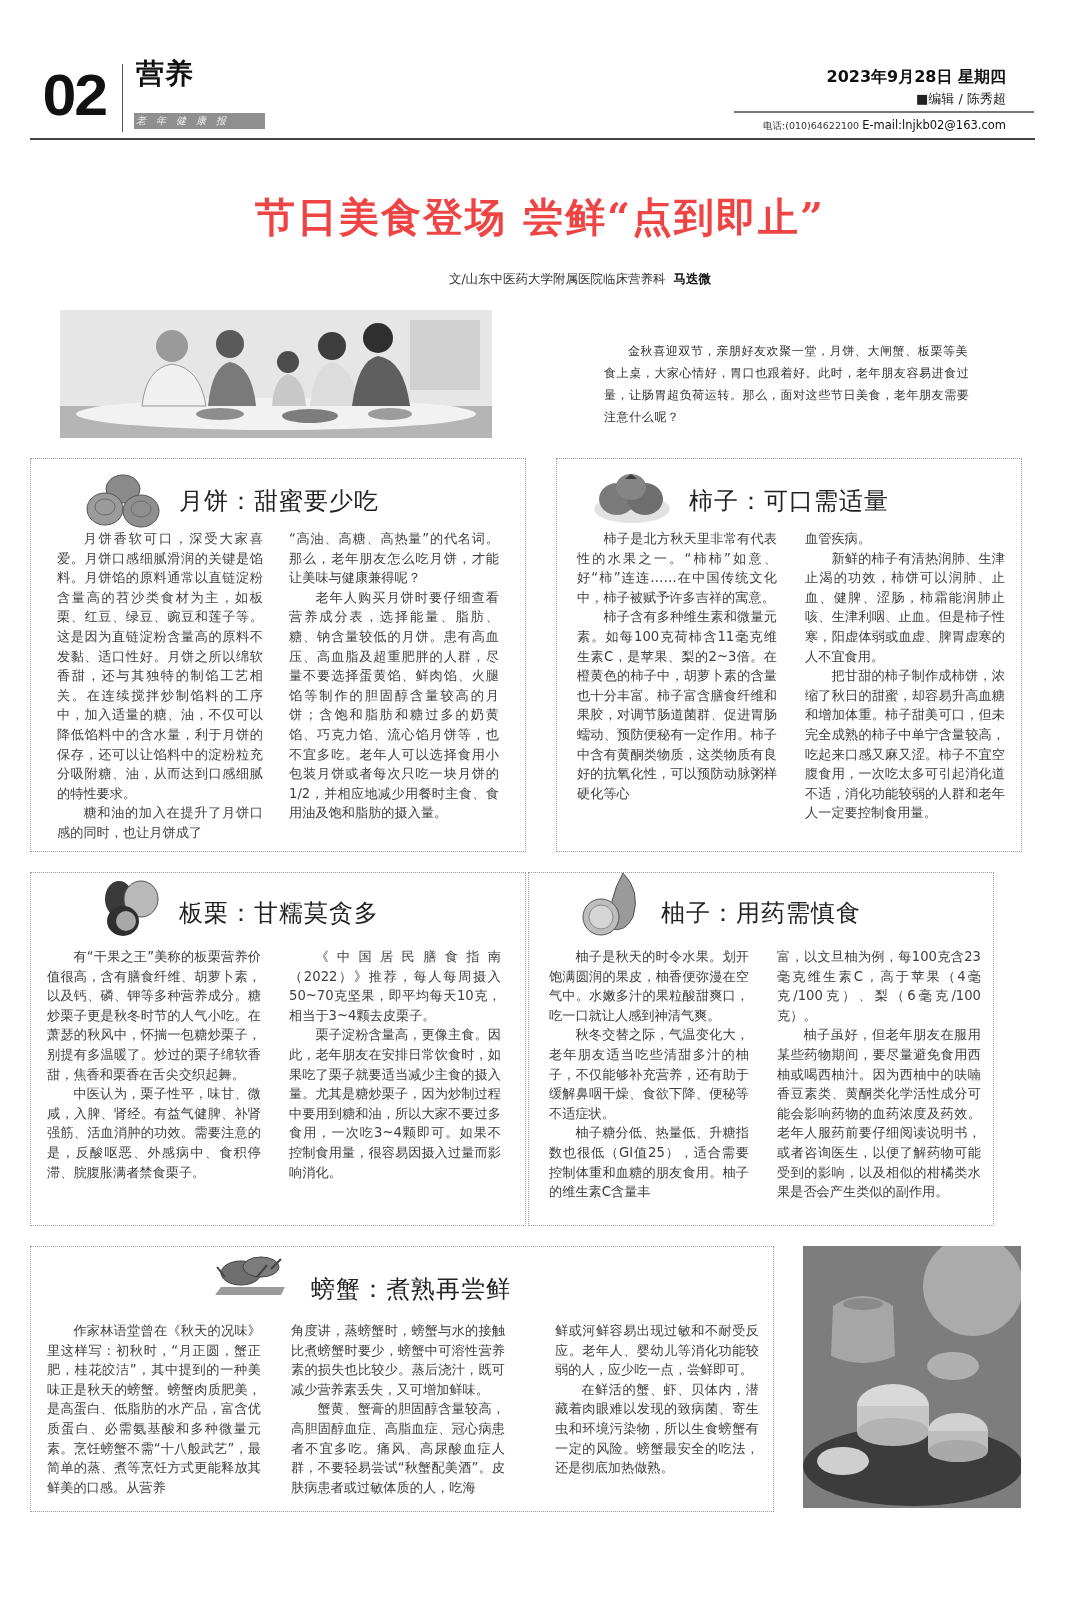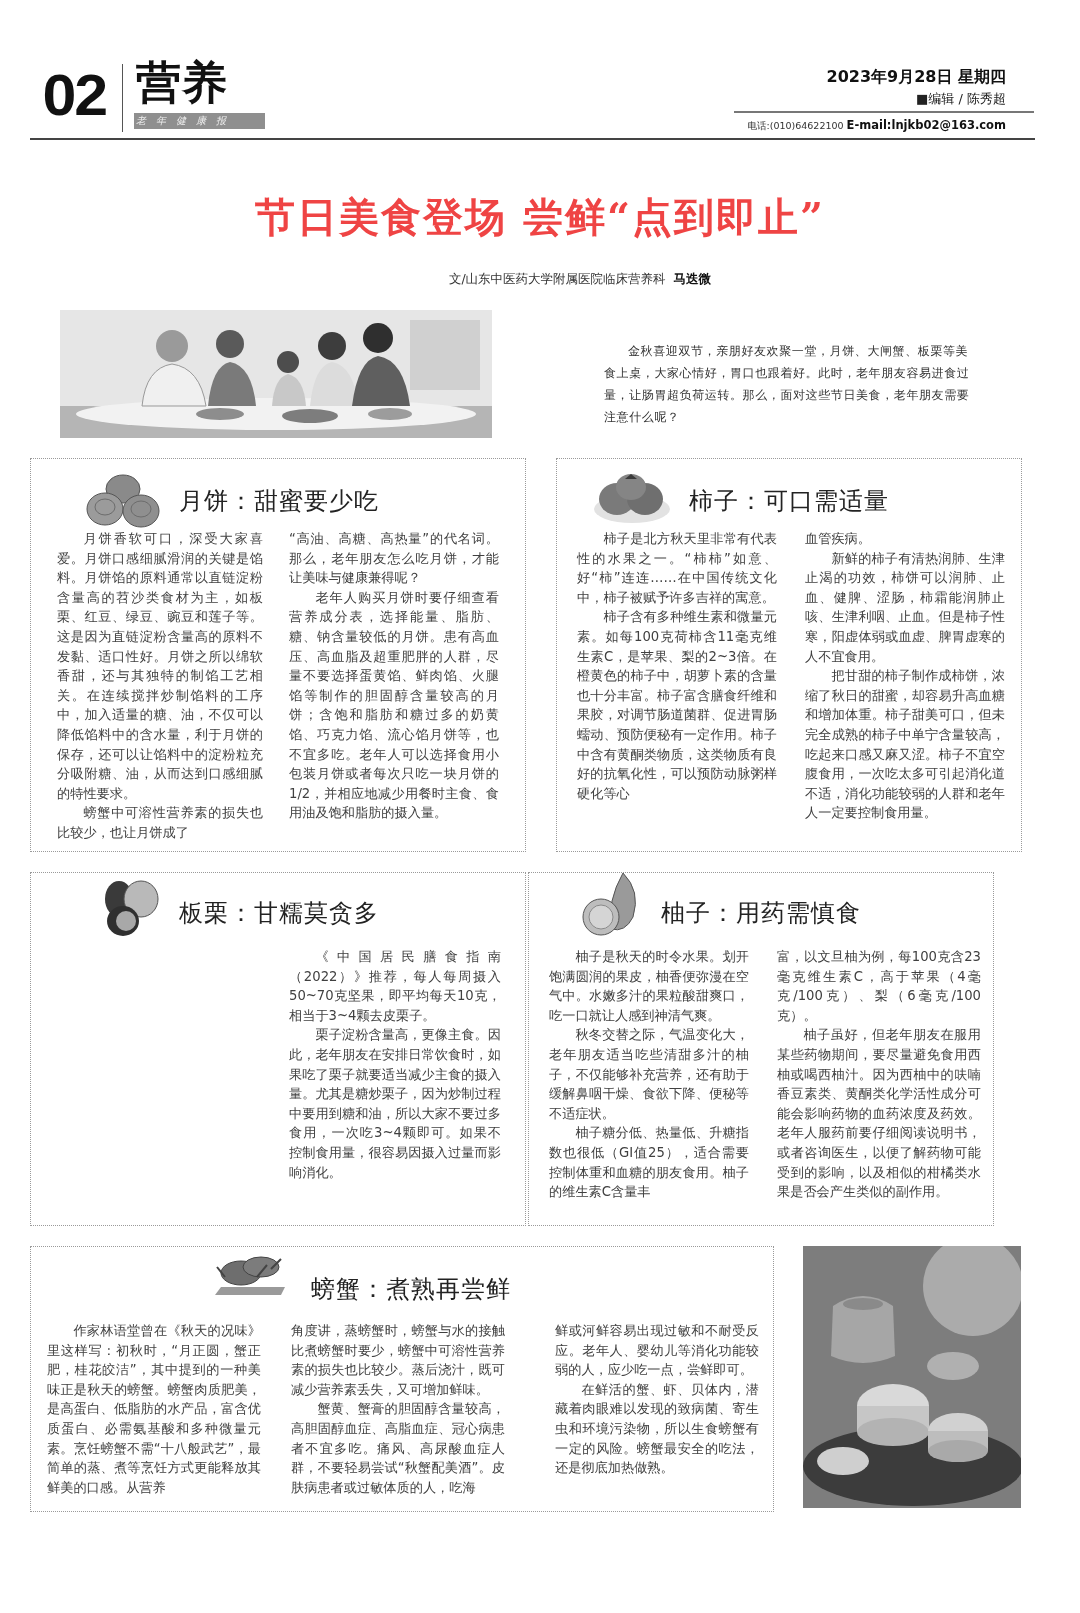--- a/index.html
+++ b/index.html
@@ -3,27 +3,27 @@
 <meta charset="utf-8">
 <style>
   * { box-sizing: border-box; margin: 0; padding: 0; }
   html, body { width: 1080px; height: 1613px; background: #ffffff; overflow: hidden; }
   body { font-family: "DejaVu Sans", "Liberation Sans", sans-serif; color: #2a2a2a; position: relative; }
 
   
   .masthead { position: absolute; left: 0; top: 0; width: 1080px; height: 140px; }
   .page-no { position: absolute; left: 44px; top: 66px; font-family: "Liberation Sans", sans-serif; font-weight: 900; font-size: 58px; letter-spacing: -2px; color: #111; line-height: 1; transform: scaleX(1.05); }
   .mast-vline { position: absolute; left: 122px; top: 64px; width: 1px; height: 68px; background: #555; }
-  .section-name { position: absolute; left: 136px; top: 60px; font-weight: 900; font-size: 45px; color: #111; line-height: 1; letter-spacing: 1px; }
+  .section-name { position: absolute; left: 136px; top: 60px; font-weight: 900; font-size: 28px; color: #111; line-height: 1; letter-spacing: 1px; }
   .paper-name { position: absolute; left: 134px; top: 113px; width: 131px; height: 16px; background: #8f8f8f; color: #eee; font-size: 10px; font-style: italic; line-height: 16px; letter-spacing: 10px; padding-left: 2px; }
   .date-line { position: absolute; right: 74px; top: 67px; font-weight: 700; font-size: 16px; color: #111; }
   .editor-line { position: absolute; right: 74px; top: 90px; font-size: 13px; color: #222; }
   .rule-right { position: absolute; left: 734px; top: 111px; width: 300px; height: 2px; background: #777; }
   .contact-line { position: absolute; right: 74px; top: 118px; font-size: 9.5px; color: #333; }
-  .contact-line b { font-size: 11.5px; color: #111; font-weight: 700; }
+  .contact-line b { font-size: 11.5px; color: #111; font-weight: 400; }
   .rule-main { position: absolute; left: 30px; top: 138px; width: 1005px; height: 2px; background: #444; }
 
   
   .headline { position: absolute; left: 0; top: 190px; width: 1080px; text-align: center; font-family: "DejaVu Serif", "Liberation Serif", serif; font-weight: 700; font-size: 40px; color: #ef4444; letter-spacing: 2px; }
   .byline { position: absolute; left: 0; top: 271px; width: 1080px; text-align: center; font-size: 12.5px; color: #333; padding-left: 80px; }
   .byline b { font-weight: 700; color: #111; }
 
   
   .hero { position: absolute; left: 60px; top: 310px; width: 432px; height: 128px; background: linear-gradient(180deg,#eeeeee 0%,#d9d9d9 55%,#bfbfbf 100%); overflow: hidden; }
   .intro { position: absolute; left: 604px; top: 340px; width: 376px; font-family: "DejaVu Serif", "Liberation Serif", serif; font-size: 12px; line-height: 22px; color: #333; text-indent: 2em; letter-spacing: 0.6px; }
@@ -91,21 +91,21 @@
       <ellipse cx="38" cy="18" rx="17" ry="14" fill="#8a8a8a" stroke="#555"></ellipse>
       <ellipse cx="20" cy="38" rx="18" ry="16" fill="#9b9b9b" stroke="#555"></ellipse>
       <ellipse cx="56" cy="40" rx="18" ry="16" fill="#8f8f8f" stroke="#555"></ellipse>
       <ellipse cx="20" cy="36" rx="10" ry="8" fill="none" stroke="#6c6c6c"></ellipse>
       <ellipse cx="56" cy="38" rx="10" ry="8" fill="none" stroke="#6c6c6c"></ellipse>
     </svg>
   </div>
   <h2 class="box-title" style="left:148px;top:26px;">月饼：甜蜜要少吃</h2>
   <div class="col" style="left:26px;top:70px;width:206px;">
     <p>月饼香软可口，深受大家喜爱。月饼口感细腻滑润的关键是馅料。月饼馅的原料通常以直链淀粉含量高的苕沙类食材为主，如板栗、红豆、绿豆、豌豆和莲子等。这是因为直链淀粉含量高的原料不发黏、适口性好。月饼之所以绵软香甜，还与其独特的制馅工艺相关。在连续搅拌炒制馅料的工序中，加入适量的糖、油，不仅可以降低馅料中的含水量，利于月饼的保存，还可以让馅料中的淀粉粒充分吸附糖、油，从而达到口感细腻的特性要求。</p>
-    <p>螃蟹中可溶性营养素的损失也比较少，也让月饼成了</p>
+    <p>糖和油的加入在提升了月饼口感的同时，也让月饼成了</p>
   </div>
   <div class="col" style="left:258px;top:70px;width:210px;">
     <p class="cont">“高油、高糖、高热量”的代名词。那么，老年朋友怎么吃月饼，才能让美味与健康兼得呢？</p>
     <p>老年人购买月饼时要仔细查看营养成分表，选择能量、脂肪、糖、钠含量较低的月饼。患有高血压、高血脂及超重肥胖的人群，尽量不要选择蛋黄馅、鲜肉馅、火腿馅等制作的胆固醇含量较高的月饼；含饱和脂肪和糖过多的奶黄馅、巧克力馅、流心馅月饼等，也不宜多吃。老年人可以选择食用小包装月饼或者每次只吃一块月饼的1/2，并相应地减少用餐时主食、食用油及饱和脂肪的摄入量。</p>
   </div>
 </section>
 
 <section class="box" style="left:556px;top:458px;width:466px;height:394px;">
   <div class="illus" style="left:30px;top:10px;">
     <svg width="90" height="56" viewBox="0 0 90 56">
@@ -131,20 +131,24 @@
 <section class="box" style="left:30px;top:872px;width:496px;height:354px;">
   <div class="illus" style="left:66px;top:4px;">
     <svg width="70" height="62" viewBox="0 0 70 62">
       <ellipse cx="22" cy="22" rx="14" ry="18" fill="#3a3a3a"></ellipse>
       <ellipse cx="44" cy="22" rx="17" ry="18" fill="#b9b9b9" stroke="#555"></ellipse>
       <ellipse cx="26" cy="44" rx="16" ry="15" fill="#2f2f2f"></ellipse>
       <ellipse cx="29" cy="44" rx="10" ry="10" fill="#a8a8a8"></ellipse>
     </svg>
   </div>
   <h2 class="box-title" style="left:148px;top:24px;">板栗：甘糯莫贪多</h2>
+  <div class="col" style="left:16px;top:74px;width:214px;">
+    <p>有“干果之王”美称的板栗营养价值很高，含有膳食纤维、胡萝卜素，以及钙、磷、钾等多种营养成分。糖炒栗子更是秋冬时节的人气小吃。在萧瑟的秋风中，怀揣一包糖炒栗子，别提有多温暖了。炒过的栗子绵软香甜，焦香和栗香在舌尖交织起舞。</p>
+    <p>中医认为，栗子性平，味甘、微咸，入脾、肾经。有益气健脾、补肾强筋、活血消肿的功效。需要注意的是，反酸呕恶、外感病中、食积停滞、脘腹胀满者禁食栗子。</p>
+  </div>
   <div class="col" style="left:258px;top:74px;width:212px;">
     <p>《中国居民膳食指南（2022）》推荐，每人每周摄入50~70克坚果，即平均每天10克，相当于3~4颗去皮栗子。</p>
     <p>栗子淀粉含量高，更像主食。因此，老年朋友在安排日常饮食时，如果吃了栗子就要适当减少主食的摄入量。尤其是糖炒栗子，因为炒制过程中要用到糖和油，所以大家不要过多食用，一次吃3~4颗即可。如果不控制食用量，很容易因摄入过量而影响消化。</p>
   </div>
 </section>
 
 <section class="box" style="left:528px;top:872px;width:466px;height:354px;">
   <div class="illus" style="left:52px;top:-2px;">
     <svg width="62" height="66" viewBox="0 0 62 66">
       <path d="M42 2 Q60 20 52 46 Q44 62 30 58 Q26 30 42 2Z" fill="#9a9a9a" stroke="#555"></path>

